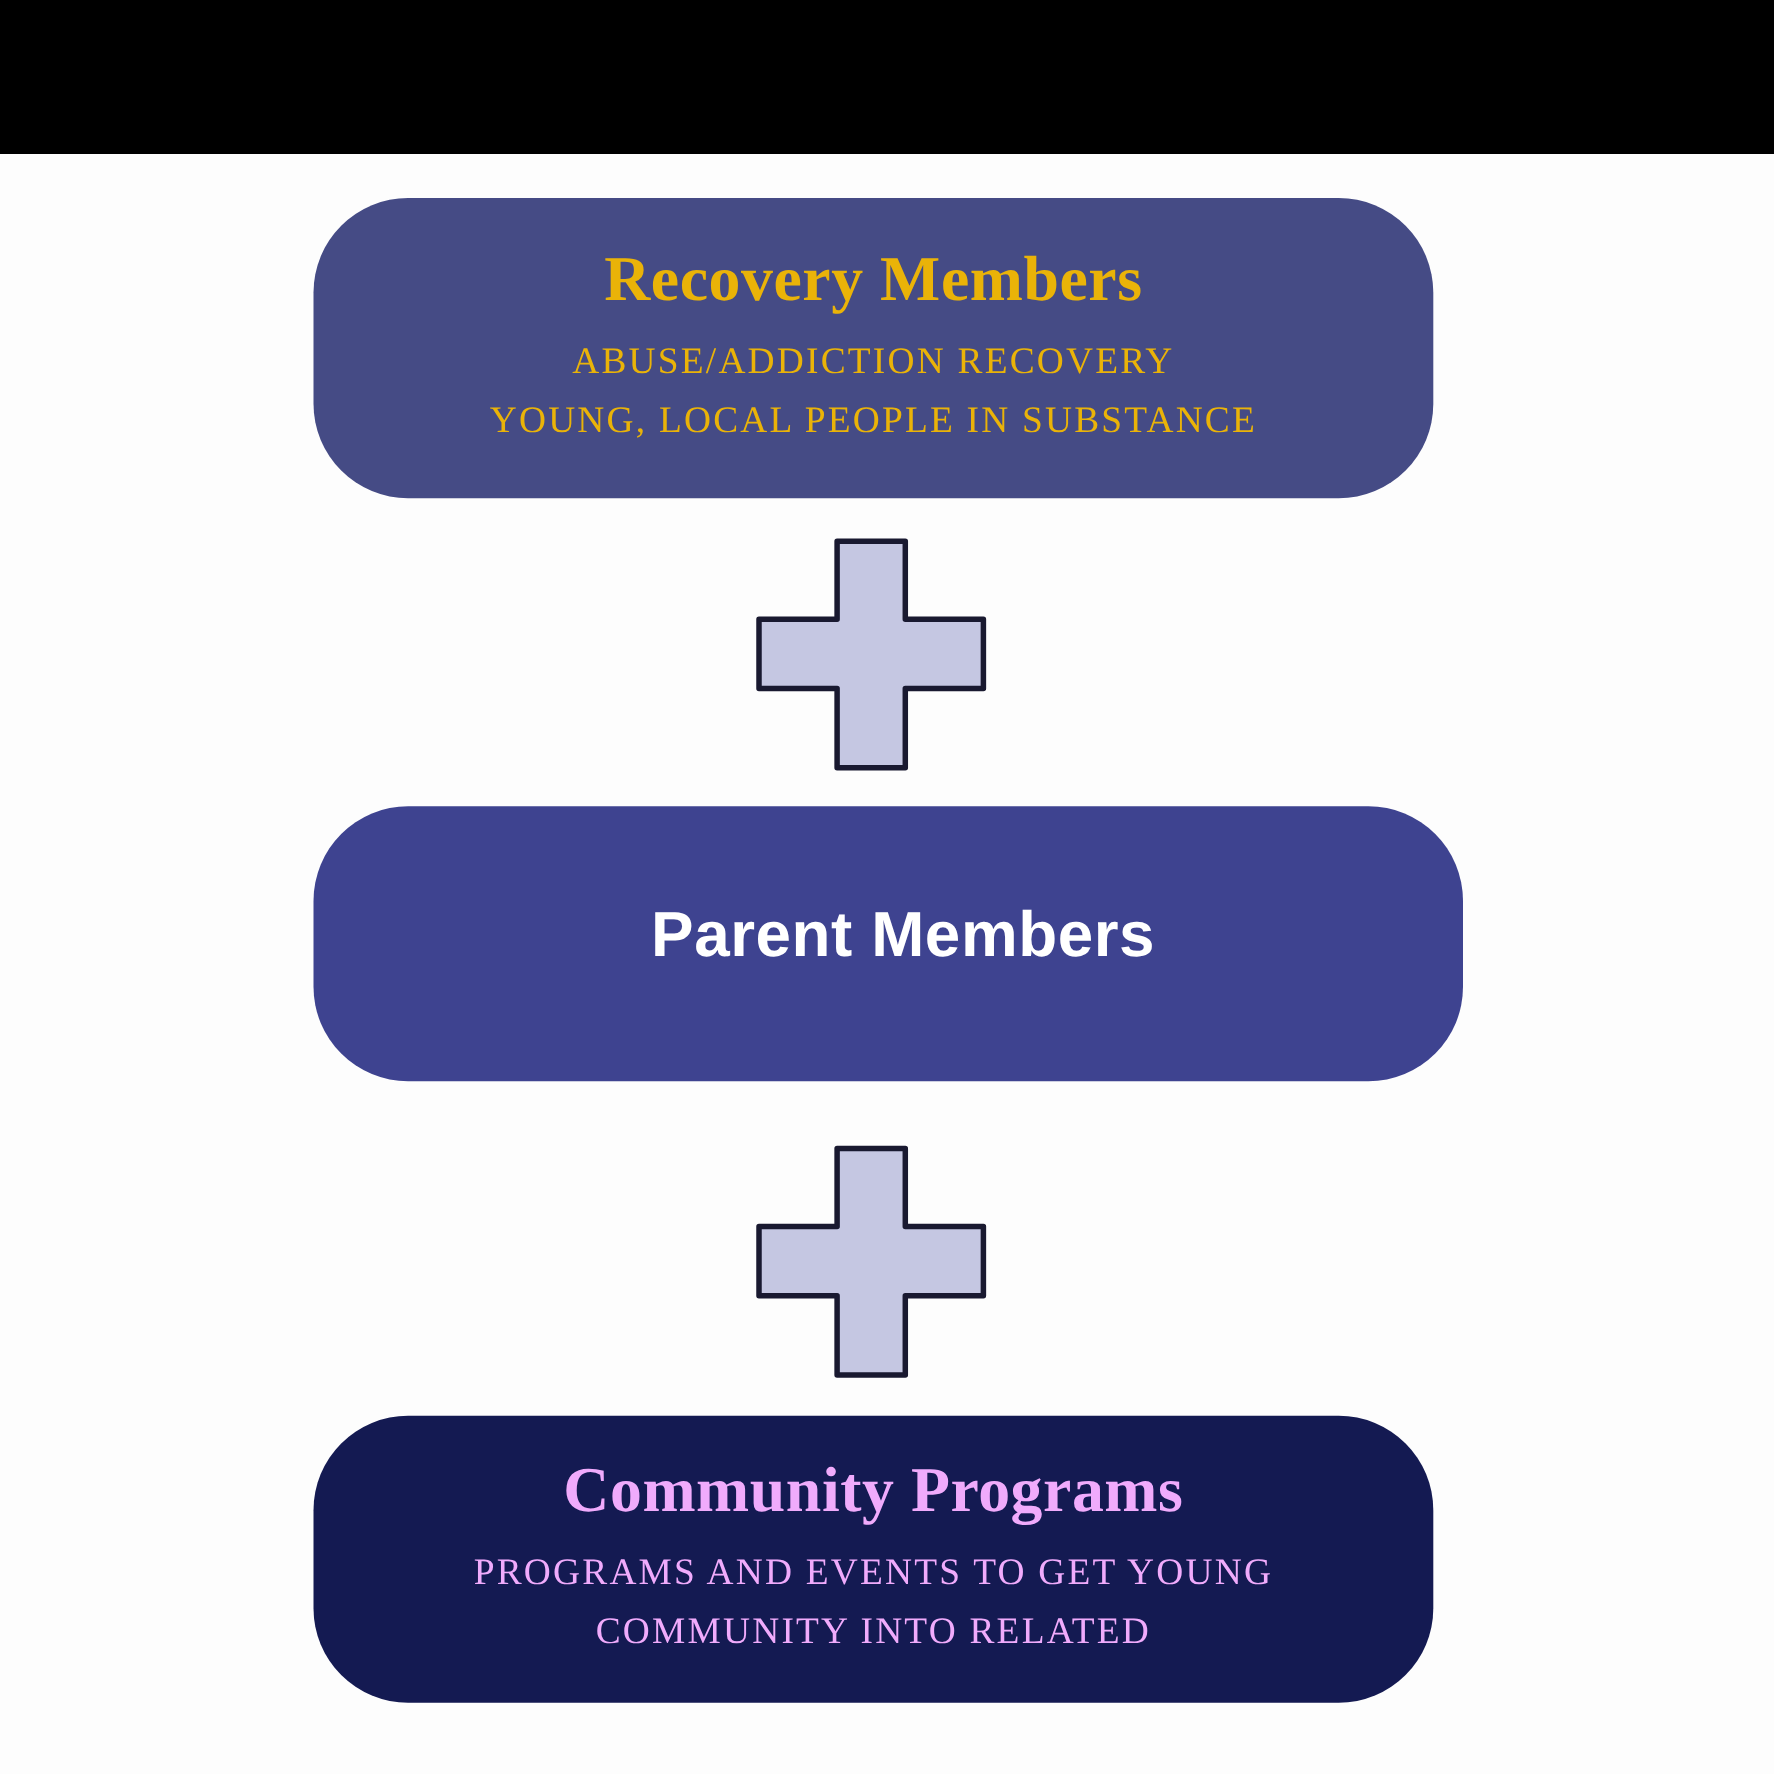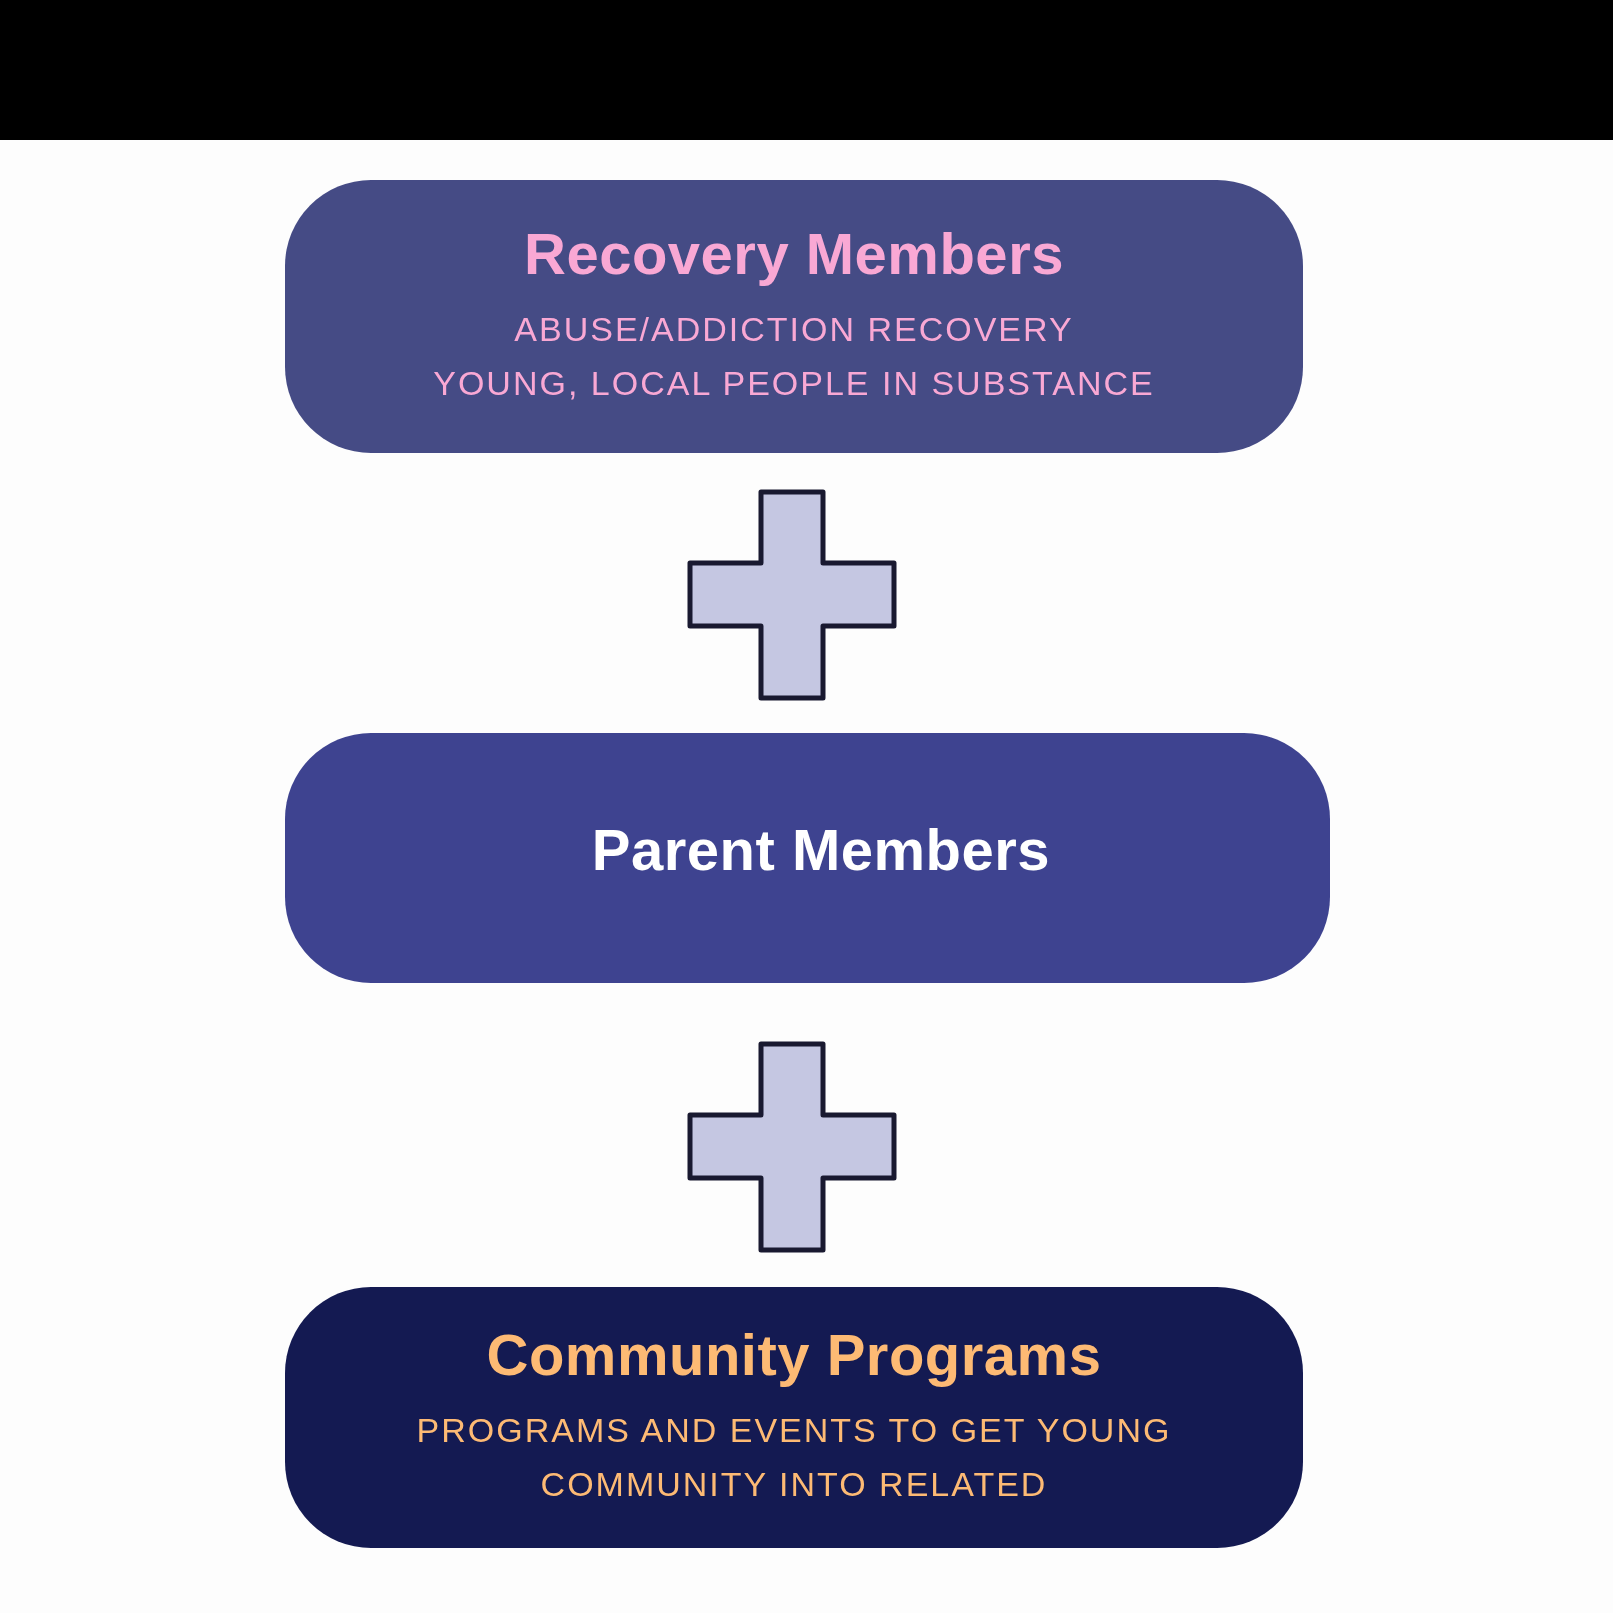--- a/index.html
+++ b/index.html
@@ -63,21 +63,21 @@
     display: block;
   }
 </style>
 </head>
 <body>
 
 <div id="stage" style="background-color: rgb(253, 253, 253);">
 
   <div class="letterbox-top" style="background-color: rgb(0, 0, 0);"></div>
 
-  <div class="member-box box-1" style="background-color: rgb(69, 75, 133); color: #f9a8d4;">
+  <div class="member-box box-1" style="background-color: rgb(69, 75, 133); color: #eab308; font-family: Liberation Serif, serif;">
     <div class="box-title">Recovery Members</div>
     <div class="box-subtitle">
       <div>ABUSE/ADDICTION RECOVERY</div>
       <div>YOUNG, LOCAL PEOPLE IN SUBSTANCE</div>
     </div>
   </div>
 
   <div class="plus-wrap plus-1">
     <svg viewBox="0 0 212 214" xmlns="http://www.w3.org/2000/svg">
       <path stroke-width="5" stroke-linejoin="round" d="M 75 4 H 137 V 75 H 208 V 138 H 137 V 210 H 75 V 138 H 4 V 75 H 75 Z" style="fill: rgb(197, 199, 226); stroke: rgb(25, 25, 48);"></path>
@@ -87,21 +87,21 @@
   <div class="member-box box-2" style="background-color: rgb(62, 67, 144); color: rgb(255, 255, 255); padding-left: 27px;">
     <div class="box-title">Parent Members</div>
   </div>
 
   <div class="plus-wrap plus-2">
     <svg viewBox="0 0 212 214" xmlns="http://www.w3.org/2000/svg">
       <path stroke-width="5" stroke-linejoin="round" d="M 75 4 H 137 V 75 H 208 V 138 H 137 V 210 H 75 V 138 H 4 V 75 H 75 Z" style="fill: rgb(197, 199, 226); stroke: rgb(25, 25, 48);"></path>
     </svg>
   </div>
 
-  <div class="member-box box-3" style="background-color: rgb(20, 26, 82); color: #fdba74;">
+  <div class="member-box box-3" style="background-color: rgb(20, 26, 82); color: #f0abfc; font-family: Liberation Serif, serif;">
     <div class="box-title">Community Programs</div>
     <div class="box-subtitle">
       <div>PROGRAMS AND EVENTS TO GET YOUNG</div>
       <div>COMMUNITY INTO RELATED</div>
     </div>
   </div>
 
 </div>
 
 </body></html>

